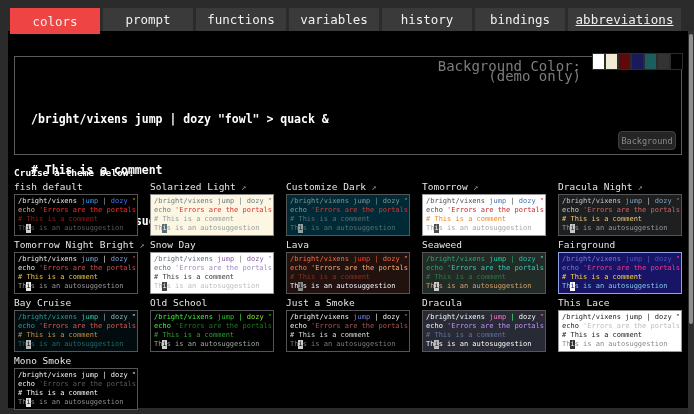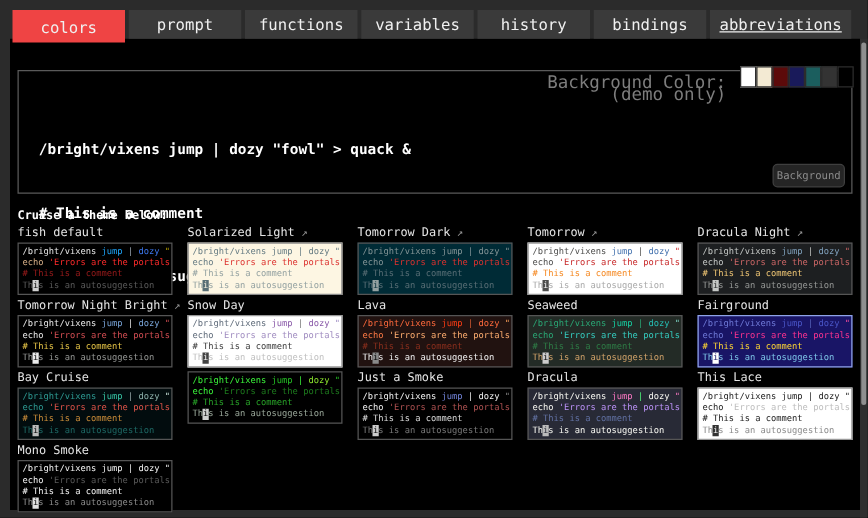--- a/index.html
+++ b/index.html
@@ -93,21 +93,21 @@
     <div class="card">
       <div class="card-title"><span>Solarized Light</span><span class="ext"> ↗</span></div>
       <div class="card-box" style="background: rgb(253, 246, 227); border-color: rgb(138, 138, 138);">
         <div class="cline"><span style="color: rgb(101, 123, 131);">/bright/vixens</span><span> </span><span class="b" style="color: rgb(101, 123, 131);">jump</span><span> </span><span style="color: rgb(101, 123, 131);">|</span><span> </span><span style="color: rgb(101, 123, 131);">dozy</span><span> </span><span style="color: rgb(101, 123, 131);">"</span></div>
         <div class="cline"><span style="color: rgb(101, 123, 131);">echo</span><span> </span><span class="b" style="color: rgb(220, 50, 47);">'Errors are the portals</span></div>
         <div class="cline"><span style="color: rgb(147, 161, 161);"># This is a comment</span></div>
         <div class="cline"><span style="color: rgb(147, 161, 161);">Th</span><span class="cur" style="background: rgb(88, 110, 117); color: rgb(253, 246, 227);">i</span><span style="color: rgb(147, 161, 161);">s is an autosuggestion</span></div>
       </div>
     </div>
     <div class="card">
-      <div class="card-title"><span>Tomorrow Dark</span><span class="ext"> ↗</span></div>
+      <div class="card-title"><span>Customize Dark</span><span class="ext"> ↗</span></div>
       <div class="card-box" style="background: rgb(0, 43, 54); border-color: rgb(85, 85, 85);">
         <div class="cline"><span style="color: rgb(131, 148, 150);">/bright/vixens</span><span> </span><span class="b" style="color: rgb(131, 148, 150);">jump</span><span> </span><span style="color: rgb(131, 148, 150);">|</span><span> </span><span style="color: rgb(131, 148, 150);">dozy</span><span> </span><span style="color: rgb(131, 148, 150);">"</span></div>
         <div class="cline"><span style="color: rgb(131, 148, 150);">echo</span><span> </span><span class="b" style="color: rgb(220, 50, 47);">'Errors are the portals</span></div>
         <div class="cline"><span style="color: rgb(88, 110, 117);"># This is a comment</span></div>
         <div class="cline"><span style="color: rgb(88, 110, 117);">Th</span><span class="cur" style="background: rgb(147, 161, 161); color: rgb(0, 43, 54);">i</span><span style="color: rgb(88, 110, 117);">s is an autosuggestion</span></div>
       </div>
     </div>
     <div class="card">
       <div class="card-title"><span>Tomorrow</span><span class="ext"> ↗</span></div>
       <div class="card-box" style="background: rgb(255, 255, 255); border-color: rgb(153, 153, 153);">
@@ -174,20 +174,21 @@
     <div class="card">
       <div class="card-title"><span>Bay Cruise</span></div>
       <div class="card-box" style="background: rgb(2, 12, 14); border-color: rgb(85, 85, 85);">
         <div class="cline"><span style="color: rgb(46, 155, 147);">/bright/vixens</span><span> </span><span class="b" style="color: rgb(56, 201, 168);">jump</span><span> </span><span style="color: rgb(153, 170, 170);">|</span><span> </span><span style="color: rgb(143, 179, 173);">dozy</span><span> </span><span style="color: rgb(207, 232, 224);">"</span></div>
         <div class="cline"><span style="color: rgb(46, 155, 147);">echo</span><span> </span><span class="b" style="color: rgb(224, 84, 74);">'Errors are the portals</span></div>
         <div class="cline"><span style="color: rgb(207, 143, 58);"># This is a comment</span></div>
         <div class="cline"><span style="color: rgb(31, 106, 102);">Th</span><span class="cur" style="background: rgb(187, 187, 187); color: rgb(0, 0, 0);">i</span><span style="color: rgb(31, 106, 102);">s is an autosuggestion</span></div>
       </div>
     </div>
     <div class="card">
+      <div class="card-title"><span>Old School</span></div>
       <div class="card-box" style="background: rgb(0, 0, 0); border-color: rgb(85, 85, 85);">
         <div class="cline"><span style="color: rgb(59, 245, 59);">/bright/vixens</span><span> </span><span class="b" style="color: rgb(37, 196, 37);">jump</span><span> </span><span style="color: rgb(59, 245, 59);">|</span><span> </span><span style="color: rgb(140, 230, 46);">dozy</span><span> </span><span style="color: rgb(37, 196, 37);">"</span></div>
         <div class="cline"><span style="color: rgb(59, 245, 59);">echo</span><span> </span><span class="b" style="color: rgb(29, 122, 29);">'Errors are the portals</span></div>
         <div class="cline"><span style="color: rgb(40, 164, 40);"># This is a comment</span></div>
         <div class="cline"><span style="color: rgb(154, 168, 154);">Th</span><span class="cur" style="background: rgb(207, 207, 207); color: rgb(0, 0, 0);">i</span><span style="color: rgb(154, 168, 154);">s is an autosuggestion</span></div>
       </div>
     </div>
     <div class="card">
       <div class="card-title"><span>Just a Smoke</span></div>
       <div class="card-box" style="background: rgb(0, 0, 0); border-color: rgb(85, 85, 85);">

